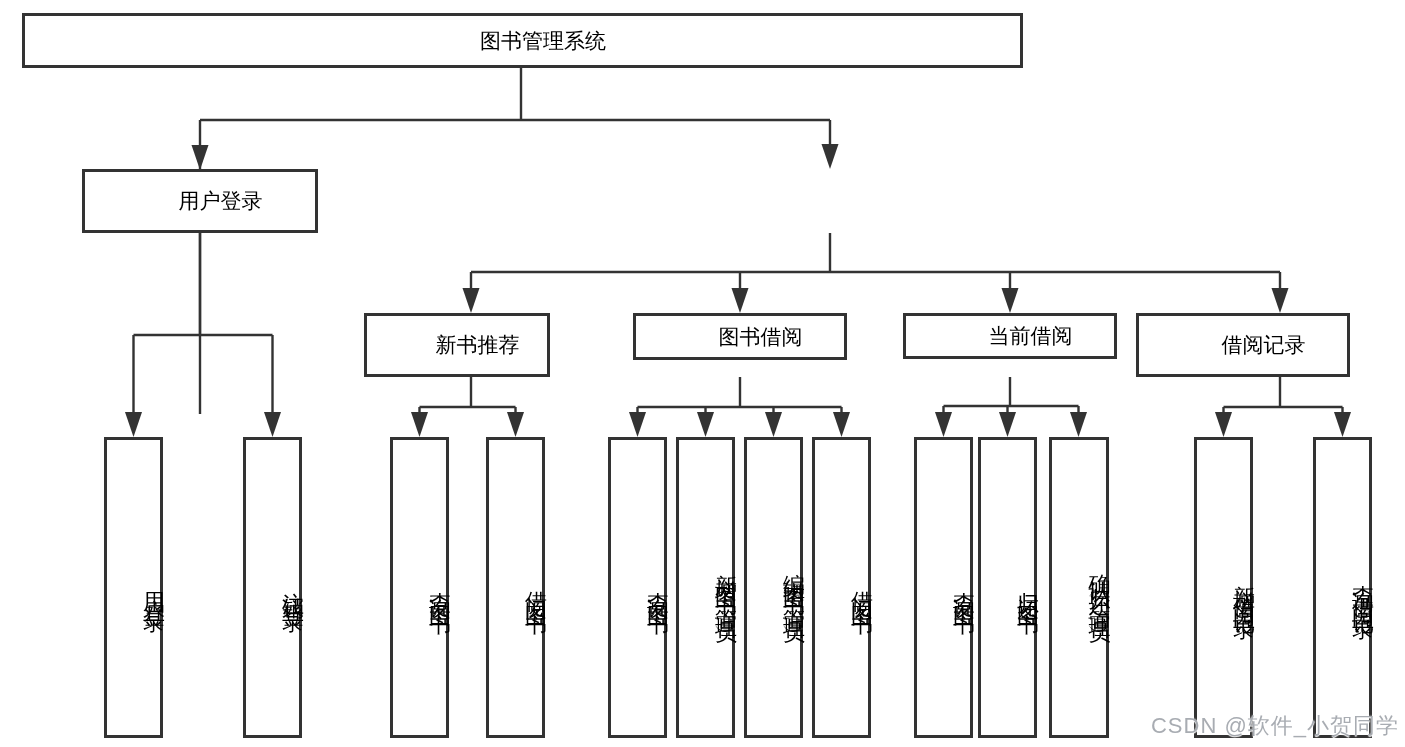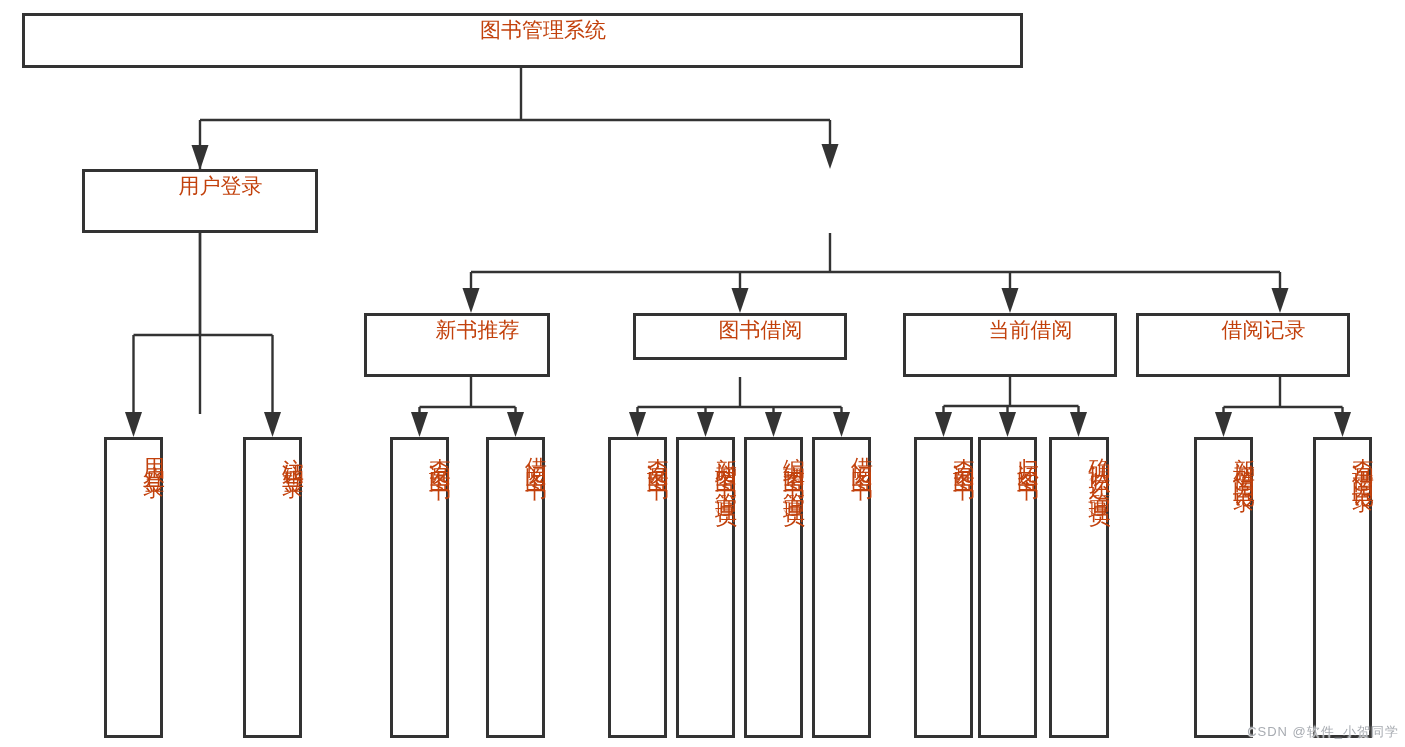--- a/index.html
+++ b/index.html
@@ -11,38 +11,39 @@
     font-family: "Liberation Sans", "DejaVu Sans", sans-serif;
     overflow: hidden;
   }
   .edges { position: absolute; left: 0; top: 0; width: 1405px; height: 747px; }
   .node {
     position: absolute;
     background: #ffffff;
     border: 3px solid #333333;
     box-sizing: border-box;
     display: flex;
+    align-items: center;
     justify-content: center;
-    color: #c2410c;
+    color: #000000;
     padding-left: 41px;
   }
   .node.h span { font-size: 21px; white-space: nowrap; }
   .node.v span {
     writing-mode: vertical-rl;
     text-orientation: mixed;
     font-size: 22px;
     letter-spacing: 7px;
     line-height: 1.1;
     white-space: nowrap;
   }
   .watermark {
     position: absolute;
     right: 6px;
     bottom: 6px;
-    font-size: 13px;
+    font-size: 22px;
     letter-spacing: 1px;
     color: rgba(158, 163, 170, 0.9);
     text-shadow: 0 1px 1px #ffffff, 0 0 2px #ffffff;
     z-index: 5;
     white-space: nowrap;
   }
 </style>
 </head>
 <body>
 
@@ -88,21 +89,21 @@
   <div class="node h" style="left:82px; top:169px; width:236px; height:64px">
     <span>用户登录</span>
   </div>
 
   <div class="node h" style="left:364px; top:313px; width:186px; height:64px">
     <span>新书推荐</span>
   </div>
   <div class="node h" style="left:633px; top:313px; width:214px; height:47px">
     <span>图书借阅</span>
   </div>
-  <div class="node h" style="left:903px; top:313px; width:214px; height:64px">
+  <div class="node h" style="left:903px; top:313px; width:214px; height:46px">
     <span>当前借阅</span>
   </div>
   <div class="node h" style="left:1136px; top:313px; width:214px; height:64px">
     <span>借阅记录</span>
   </div>
 
   <div class="node v" style="left:104px; top:437px; width:59px; height:301px">
     <span>用户登录</span>
   </div>
   <div class="node v" style="left:243px; top:437px; width:59px; height:301px">

